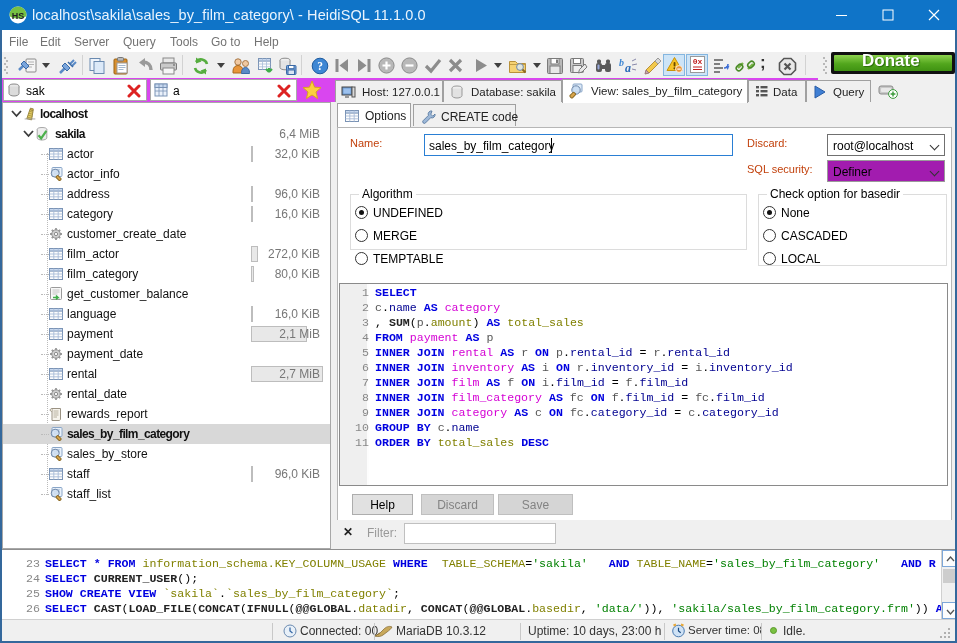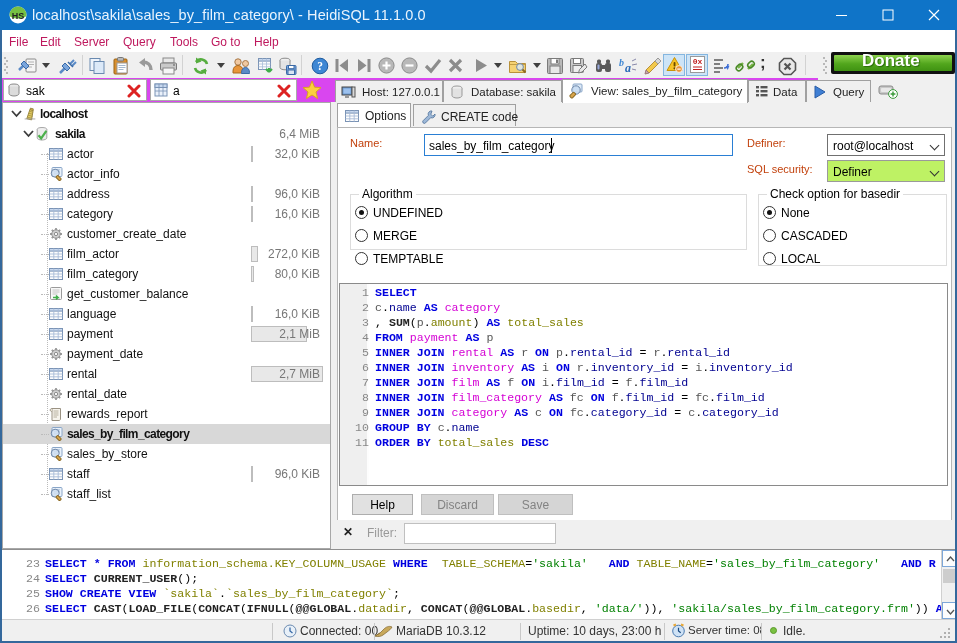--- a/index.html
+++ b/index.html
@@ -2,21 +2,21 @@
 <html><head><meta charset="utf-8"><style>
 *{margin:0;padding:0;box-sizing:border-box}
 html,body{width:957px;height:643px;overflow:hidden}
 body{position:relative;font-family:"Liberation Sans",sans-serif;font-size:12px;background:#f0f0f0;color:#000}
 .abs{position:absolute}
 #titlebar{position:absolute;left:0;top:0;width:957px;height:30px;background:#0f74c8;color:#eaf4fd;font-size:14.5px}
 #titletxt{position:absolute;left:32px;top:7px;letter-spacing:0.1px}
 #winbtns{position:absolute;right:0;top:0;height:30px}
 .wb{position:absolute;top:0;width:46px;height:30px;color:#fff;text-align:center}
 #menubar{position:absolute;left:2px;top:30px;width:953px;height:22px;background:#fff}
-.mi{position:absolute;top:5px;font-size:12px;color:#be185d}
+.mi{position:absolute;top:5px;font-size:12px;color:#737373}
 #toolbar{position:absolute;left:0;top:52px;width:957px;height:26px;background:#f0f0f0}
 .tbi{position:absolute;top:5px}
 .dda{position:absolute;top:11px;width:0;height:0;border-left:4px solid transparent;border-right:4px solid transparent;border-top:5px solid #404040}
 #row2{position:absolute;left:2px;top:78px;width:816px;height:24px;background:#d946ef}
 .fbox{position:absolute;top:1px;height:22px;background:#fff;border:1px solid #a9a9a9}
 .tab{position:absolute;top:2px;height:22px;background:#f0f0f0;border:1px solid #a0a0a0;border-bottom:none;font-size:12px;color:#222}
 .tab.active{top:1px;height:24px;background:#fff;z-index:3}
 .tablbl{position:absolute;top:5px;white-space:nowrap;font-size:11.5px}
 #tree{position:absolute;left:2px;top:102px;width:329px;height:447px;background:#fff;border:1px solid #a8a8a8;overflow:hidden}
 .trow{position:absolute;left:0;width:327px;height:20px}
@@ -24,21 +24,21 @@
 .trow .sz{position:absolute;top:3px;right:10px;font-size:12px;color:#777;text-align:right}
 .bold{font-weight:bold;letter-spacing:-0.6px}
 .ticon{position:absolute;top:3px;width:14px;height:14px}
 .szbar{position:absolute;top:2px;height:16px;background:#e8e8e8;border:1px solid #bdbdbd}
 #rside{position:absolute;left:333px;top:102px;width:622px;height:447px;background:#f0f0f0}
 #subtabs{position:absolute;left:0;top:0;width:622px;height:25px}
 #optpanel{position:absolute;left:4px;top:25px;width:615px;height:394px;background:#fff;border:1px solid #b6b6b6}
 .lbl{position:absolute;font-size:11px;color:#c2410c}
 #namebox{position:absolute;left:86px;top:6px;width:309px;height:22px;border:1px solid #2a7fd4;background:#fff}
 .combo{position:absolute;width:118px;height:22px;border:1px solid #707070;background:#fff}
-.combo.gray{background:#bef264;border-color:#9a9a9a}
+.combo.gray{background:#a21caf;border-color:#9a9a9a}
 .cchev{position:absolute;right:6px;top:7px;width:7px;height:7px;border:solid #333;border-width:0 1.5px 1.5px 0;transform:rotate(45deg)}
 .gbox{position:absolute;border:1px solid #dcdcdc}
 .gbl{position:absolute;top:-8px;left:8px;background:#fff;padding:0 3px;font-size:12px}
 .radio{position:absolute;width:13px;height:13px;border:1px solid #333;border-radius:50%;background:#fff}
 .radio.sel:after{content:"";position:absolute;left:3px;top:3px;width:5px;height:5px;border-radius:50%;background:#111}
 .rlbl{position:absolute;font-size:12px}
 #editor{position:absolute;left:1px;top:155px;width:609px;height:203px;border:1px solid #8a8a8a;background:#fff;font-family:"Liberation Mono",monospace;font-size:11.6px;line-height:15px}
 #gutter{position:absolute;left:0;top:0;width:29px;height:201px;background:#efefef;border-right:2px solid #fdfdfd}
 .gl{position:absolute;left:0;width:29px;text-align:right;color:#888;font-size:11.6px}
 .el{position:absolute;left:35px;white-space:pre}
@@ -577,21 +577,21 @@
         </svg>
         <span class="tablbl" style="left:27px;font-size:12px">CREATE code</span>
       </div>
   </div>
   <div id="optpanel">
     <span class="lbl" style="left:12px;top:9px">Name:</span>
     <div id="namebox">
         <span style="position:absolute;left:4px;top:4px;font-size:12px">sales_by_film_category</span>
         <span style="position:absolute;left:126px;top:3px;width:1px;height:15px;background:#000"></span>
       </div>
-    <span class="lbl" style="left:409px;top:9px">Definer:</span>
+    <span class="lbl" style="left:409px;top:9px">Discard:</span>
     <div class="combo" style="left:489px;top:6px">
         <span style="position:absolute;left:5px;top:4px">root@localhost</span>
         <span class="cchev"></span>
       </div>
     <span class="lbl" style="left:409px;top:35px">SQL security:</span>
     <div class="combo gray" style="left:489px;top:32px">
         <span style="position:absolute;left:5px;top:4px">Definer</span>
         <span class="cchev"></span>
       </div>
     <div class="gbox" style="left:12px;top:66px;width:397px;height:56px">

